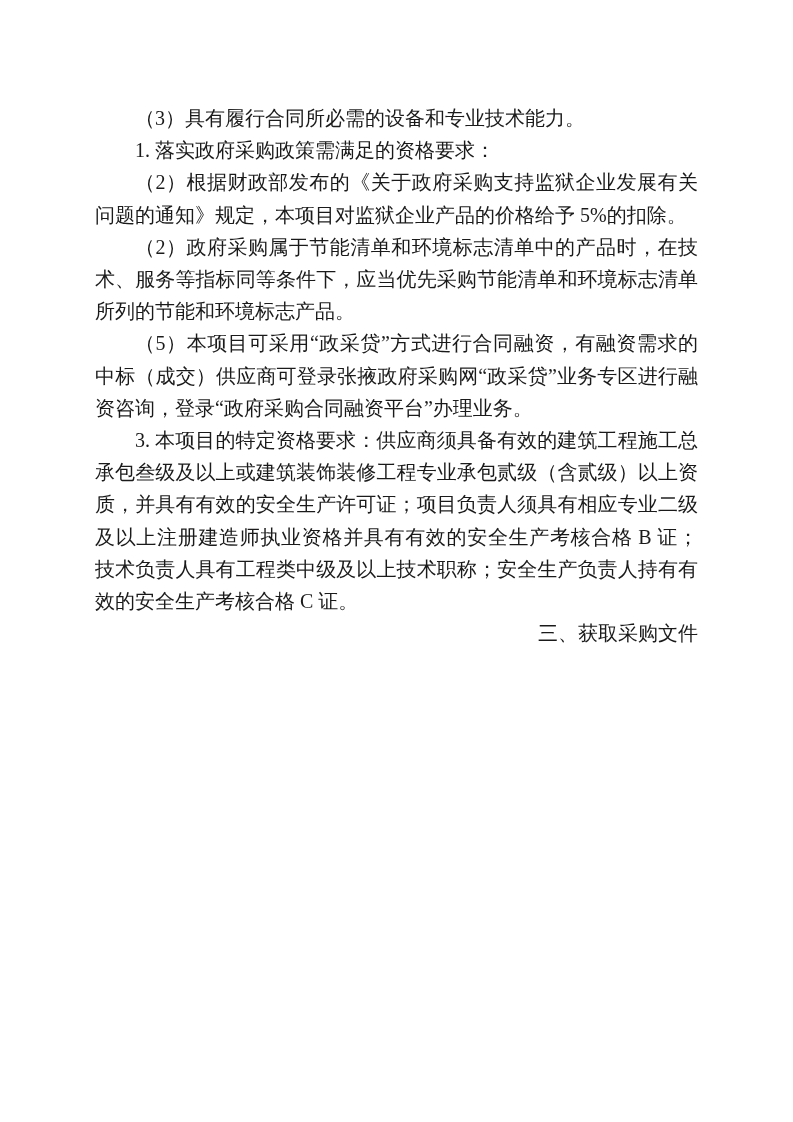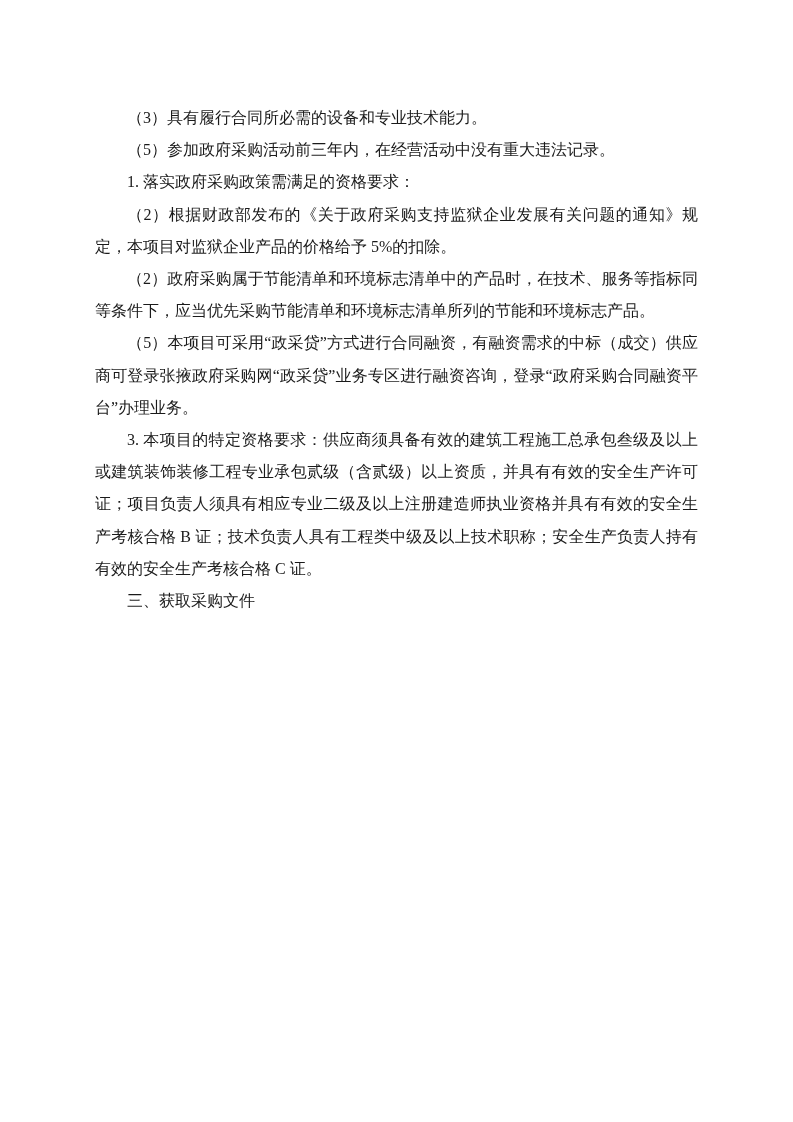--- a/index.html
+++ b/index.html
@@ -16,36 +16,35 @@
   .doc-page {
     position: absolute;
     left: 95px;
     top: 102px;
     width: 603px;
   }
   .doc-page p {
     margin: 0;
     padding: 0;
     font-family: "Liberation Serif", "DejaVu Serif", serif;
-    font-size: 16px;
+    font-size: 20px;
     line-height: 32.2px;
     color: #1a1a1a;
     text-align: justify;
     text-indent: 2em;
     word-break: break-all;
   }
   .doc-page p.heading {
-    text-align: left;
+    text-align: right;
   }
 </style>
 </head>
 <body>
 
 <div class="doc-page">
   <p>（3）具有履行合同所必需的设备和专业技术能力。</p>
-  <p>（5）参加政府采购活动前三年内，在经营活动中没有重大违法记录。</p>
   <p>1. 落实政府采购政策需满足的资格要求：</p>
   <p>（2）根据财政部发布的《关于政府采购支持监狱企业发展有关问题的通知》规定，本项目对监狱企业产品的价格给予 5%的扣除。</p>
   <p>（2）政府采购属于节能清单和环境标志清单中的产品时，在技术、服务等指标同等条件下，应当优先采购节能清单和环境标志清单所列的节能和环境标志产品。</p>
   <p>（5）本项目可采用“政采贷”方式进行合同融资，有融资需求的中标（成交）供应商可登录张掖政府采购网“政采贷”业务专区进行融资咨询，登录“政府采购合同融资平台”办理业务。</p>
   <p>3. 本项目的特定资格要求：供应商须具备有效的建筑工程施工总承包叁级及以上或建筑装饰装修工程专业承包贰级（含贰级）以上资质，并具有有效的安全生产许可证；项目负责人须具有相应专业二级及以上注册建造师执业资格并具有有效的安全生产考核合格 B 证；技术负责人具有工程类中级及以上技术职称；安全生产负责人持有有效的安全生产考核合格 C 证。</p>
   <p class="heading">三、获取采购文件</p>
 </div>
 
 </body></html>

